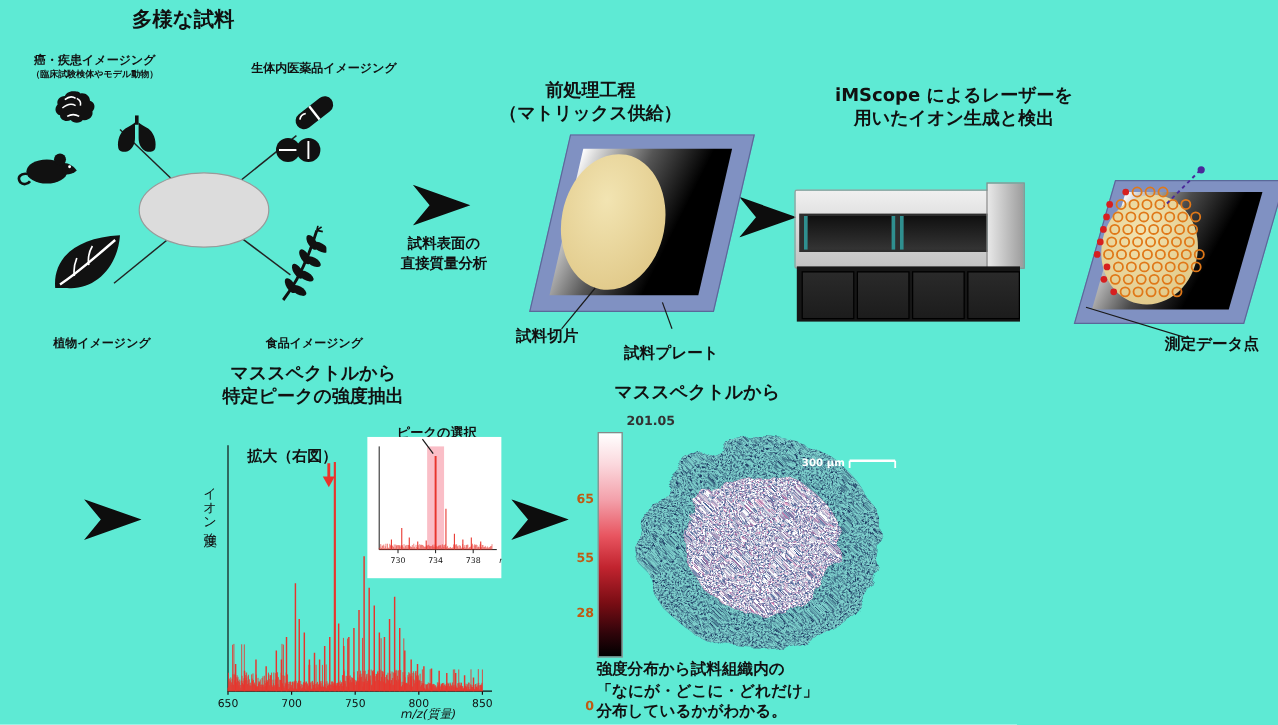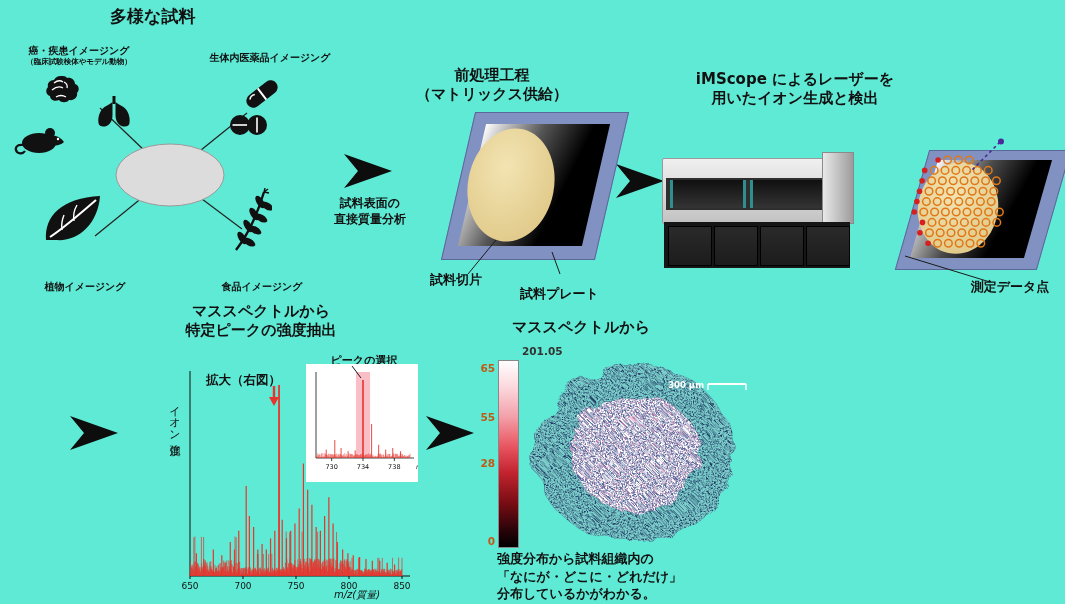--- a/index.html
+++ b/index.html
@@ -52,21 +52,21 @@
   #spec-title{left:148px;top:302px;width:226px;font-size:15px;}
   #spec-ylabel{left:166px;top:398px;writing-mode:vertical-rl;font-size:11px;}
   #spec-xlabel{left:334px;top:588px;font-size:10px;font-style:italic;}
   #zoom-label{left:206px;top:372px;width:106px;font-size:12.5px;font-weight:700;}
   #peaksel-label{left:316px;top:353px;width:96px;font-size:11px;font-weight:700;text-align:center;}
   
   #dist-title{left:488px;top:318px;width:186px;font-size:15px;}
   #mz-value{left:522px;top:345px;font-size:10.5px;font-weight:600;color:#333;}
   #colorbar{left:498px;top:360px;width:19px;height:186px;border:1px solid #888;
     background:linear-gradient(180deg,#ffffff 0%,#fbd8dd 14%,#f3a0aa 30%,#e85560 46%,#c2242f 60%,#7a0d14 76%,#2e040a 90%,#000 100%);}
-  .cbtick{position:absolute;width:19px;text-align:right;font-size:10.5px;font-weight:700;color:#c05a14;}
+  .cbtick{position:absolute;width:19px;text-align:right;font-size:10.5px;font-weight:700;color:#c05a14;margin-top:48px;}
   #cb0{left:476px;top:362px;}#cb1{left:476px;top:411px;}#cb2{left:476px;top:457px;}#cb3{left:476px;top:535px;}
   #dist-caption{left:497px;top:550px;font-size:13px;font-weight:700;line-height:17.5px;}
 </style>
 </head>
 <body>
 
 <div id="canvas">
 
   <div id="samples-title" class="abs">多様な試料</div>
 

